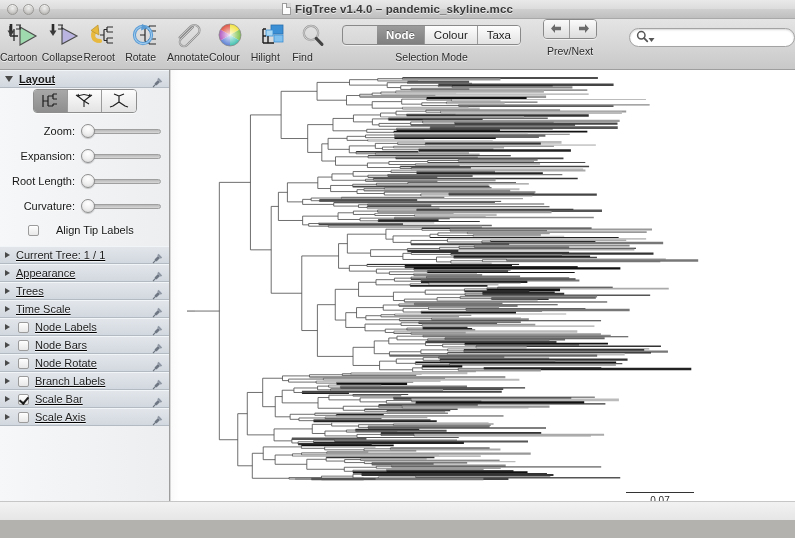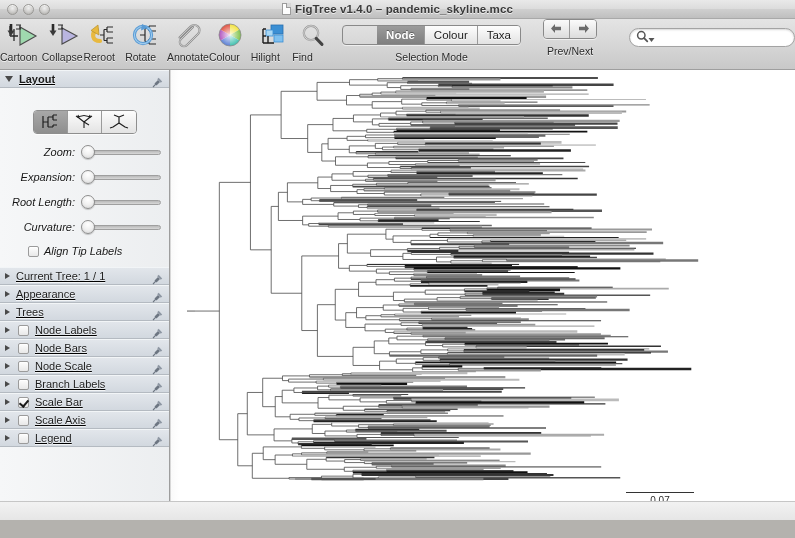--- a/index.html
+++ b/index.html
@@ -170,21 +170,21 @@
     box-shadow: inset 0 1px 1px rgba(255,255,255,.9);
   }
   .chk.on:after {
     content:''; position:absolute; left:2px; top:0px;
     width: 4px; height: 7px;
     border-right: 2px solid #1a1a1a; border-bottom: 2px solid #1a1a1a;
     transform: rotate(40deg);
   }
 
   
-  .layout-body { padding: 22px 8px 10px 8px; font-style: italic; }
+  .layout-body { padding: 1px 8px 10px 8px; }
   .modebtns { display:flex; justify-content:center; margin-bottom: 11px; }
   .modeseg {
     display:flex; border:1px solid #8e8e8e; border-radius:4px; overflow:hidden;
     box-shadow: 0 1px 0 rgba(255,255,255,.7);
   }
   .modeseg > div {
     width: 34px; height: 22px;
     background: linear-gradient(to bottom,#fdfdfd,#e3e3e3);
     border-right: 1px solid #9b9b9b;
     display:flex; align-items:center; justify-content:center;
@@ -205,21 +205,21 @@
     background: linear-gradient(to bottom,#b9b9b9,#d8d8d8);
     border: 1px solid #9f9f9f;
   }
   .sthumb {
     position:absolute; left: 0; top: 0;
     width: 14px; height: 14px; border-radius: 50%;
     background: radial-gradient(circle at 50% 30%,#ffffff 0%,#f0f0f0 50%,#d4d4d4 100%);
     border: 1px solid #8e8e8e;
     box-shadow: 0 1px 1px rgba(0,0,0,.2);
   }
-  .alignrow { display:flex; align-items:center; gap:5px; padding-left: 18px; }
+  .alignrow { display:flex; align-items:center; gap:17px; padding-left: 18px; }
   .alignrow .lbl { font-size: 11px; color:#161616; text-shadow:0 1px 0 rgba(255,255,255,.7); }
 
   
   .treepane {
     flex: 1; position: relative; background: #fff;
     overflow: hidden;
     border-left: 1px solid #d8d8d8;
   }
   .tree-inner { position:absolute; left:0; top:0; right:0; bottom:0; }
   .gutter {
@@ -528,20 +528,29 @@
       <div class="panel-head">
         <div class="tri"></div>
         <div class="panel-title plain">Trees</div>
         <span class="pin"><svg width="12" height="12" viewBox="0 0 12 12">
               <path d="M2.5 7.5 L6 4 L8 6 L4.5 9.5 Z" fill="#6d7682"></path>
               <path d="M5.2 3.2 L8.8 6.8 L10.2 5.4 L6.6 1.8 Z" fill="#8d96a2"></path>
               <path d="M3.8 8.2 L1 11" stroke="#6d7682" stroke-width="1.1"></path>
             </svg></span>
       </div>
 
+      <div class="panel-head">
+        <div class="tri"></div>
+        <div class="panel-title plain">Time Scale</div>
+        <span class="pin"><svg width="12" height="12" viewBox="0 0 12 12">
+              <path d="M2.5 7.5 L6 4 L8 6 L4.5 9.5 Z" fill="#6d7682"></path>
+              <path d="M5.2 3.2 L8.8 6.8 L10.2 5.4 L6.6 1.8 Z" fill="#8d96a2"></path>
+              <path d="M3.8 8.2 L1 11" stroke="#6d7682" stroke-width="1.1"></path>
+            </svg></span>
+      </div>
 
 
       <div class="panel-head sub">
         <div class="tri"></div>
         <div class="chk"></div>
         <div class="panel-title plain">Node Labels</div>
         <span class="pin"><svg width="12" height="12" viewBox="0 0 12 12">
               <path d="M2.5 7.5 L6 4 L8 6 L4.5 9.5 Z" fill="#6d7682"></path>
               <path d="M5.2 3.2 L8.8 6.8 L10.2 5.4 L6.6 1.8 Z" fill="#8d96a2"></path>
               <path d="M3.8 8.2 L1 11" stroke="#6d7682" stroke-width="1.1"></path>
@@ -555,21 +564,21 @@
         <span class="pin"><svg width="12" height="12" viewBox="0 0 12 12">
               <path d="M2.5 7.5 L6 4 L8 6 L4.5 9.5 Z" fill="#6d7682"></path>
               <path d="M5.2 3.2 L8.8 6.8 L10.2 5.4 L6.6 1.8 Z" fill="#8d96a2"></path>
               <path d="M3.8 8.2 L1 11" stroke="#6d7682" stroke-width="1.1"></path>
             </svg></span>
       </div>
 
       <div class="panel-head sub">
         <div class="tri"></div>
         <div class="chk"></div>
-        <div class="panel-title plain">Node Scale</div>
+        <div class="panel-title plain">Node Rotate</div>
         <span class="pin"><svg width="12" height="12" viewBox="0 0 12 12">
               <path d="M2.5 7.5 L6 4 L8 6 L4.5 9.5 Z" fill="#6d7682"></path>
               <path d="M5.2 3.2 L8.8 6.8 L10.2 5.4 L6.6 1.8 Z" fill="#8d96a2"></path>
               <path d="M3.8 8.2 L1 11" stroke="#6d7682" stroke-width="1.1"></path>
             </svg></span>
       </div>
 
       <div class="panel-head sub">
         <div class="tri"></div>
         <div class="chk"></div>
@@ -596,30 +605,20 @@
         <div class="tri"></div>
         <div class="chk"></div>
         <div class="panel-title plain">Scale Axis</div>
         <span class="pin"><svg width="12" height="12" viewBox="0 0 12 12">
               <path d="M2.5 7.5 L6 4 L8 6 L4.5 9.5 Z" fill="#6d7682"></path>
               <path d="M5.2 3.2 L8.8 6.8 L10.2 5.4 L6.6 1.8 Z" fill="#8d96a2"></path>
               <path d="M3.8 8.2 L1 11" stroke="#6d7682" stroke-width="1.1"></path>
             </svg></span>
       </div>
 
-      <div class="panel-head sub">
-        <div class="tri"></div>
-        <div class="chk"></div>
-        <div class="panel-title plain">Legend</div>
-        <span class="pin"><svg width="12" height="12" viewBox="0 0 12 12">
-              <path d="M2.5 7.5 L6 4 L8 6 L4.5 9.5 Z" fill="#6d7682"></path>
-              <path d="M5.2 3.2 L8.8 6.8 L10.2 5.4 L6.6 1.8 Z" fill="#8d96a2"></path>
-              <path d="M3.8 8.2 L1 11" stroke="#6d7682" stroke-width="1.1"></path>
-            </svg></span>
-      </div>
     </div>
 
     <div class="treepane">
       <div class="gutter"></div>
       <svg id="treesvg" class="tree-inner" width="624" height="449" viewBox="0 0 624 449">
           <line x1="231.44809462383768" y1="8" x2="426.9057177011416" y2="8" stroke="#111" stroke-width="1.7266619448441367"></line>
           <line x1="231.44809462383768" y1="9.341137123745819" x2="329.39667235286754" y2="9.341137123745819" stroke="#999" stroke-width="2.0942520028651934"></line>
           <line x1="231.44809462383768" y1="8" x2="231.44809462383768" y2="9.341137123745819" stroke="#4a4a4a" stroke-width="0.8"></line>
           <line x1="206.65161586676334" y1="8.670568561872908" x2="231.44809462383768" y2="8.670568561872908" stroke="#4a4a4a" stroke-width="0.8"></line>
           <line x1="206.65161586676334" y1="10.68227424749164" x2="247.02022648743363" y2="10.68227424749164" stroke="#aaa" stroke-width="1.9703605565802942"></line>

